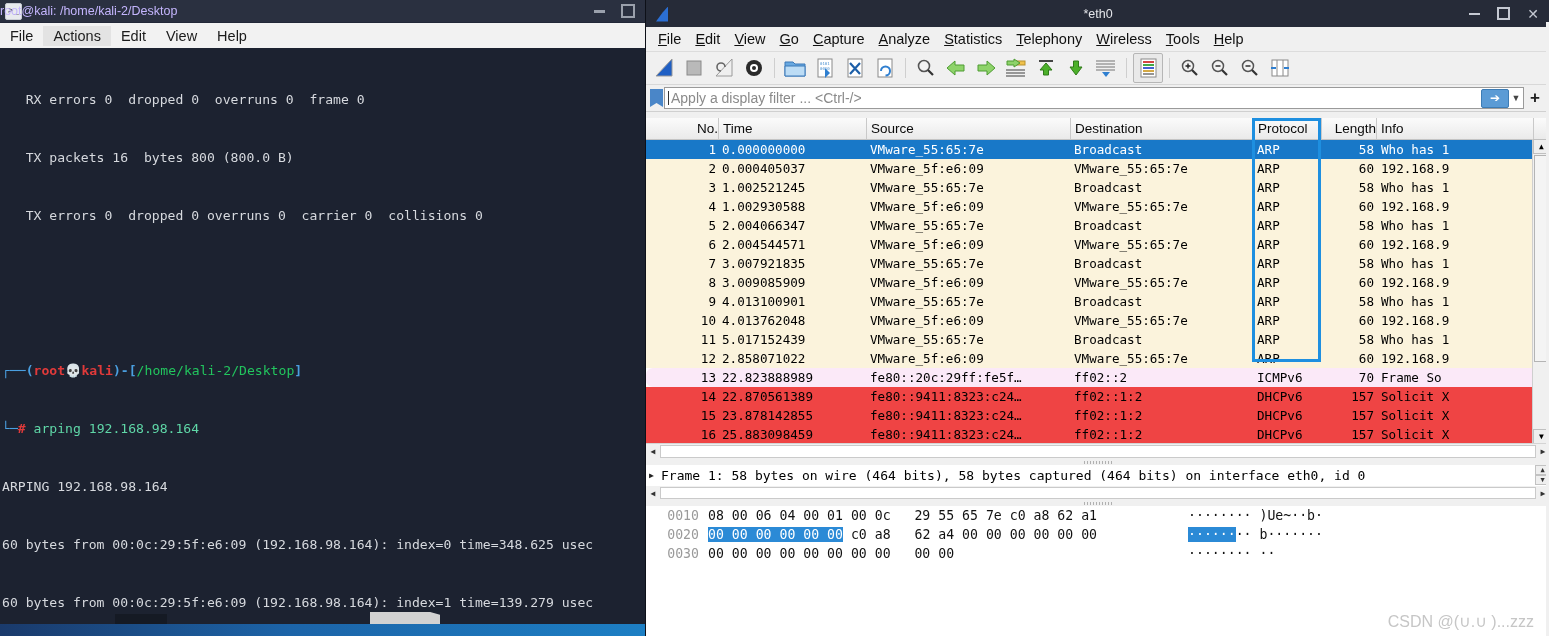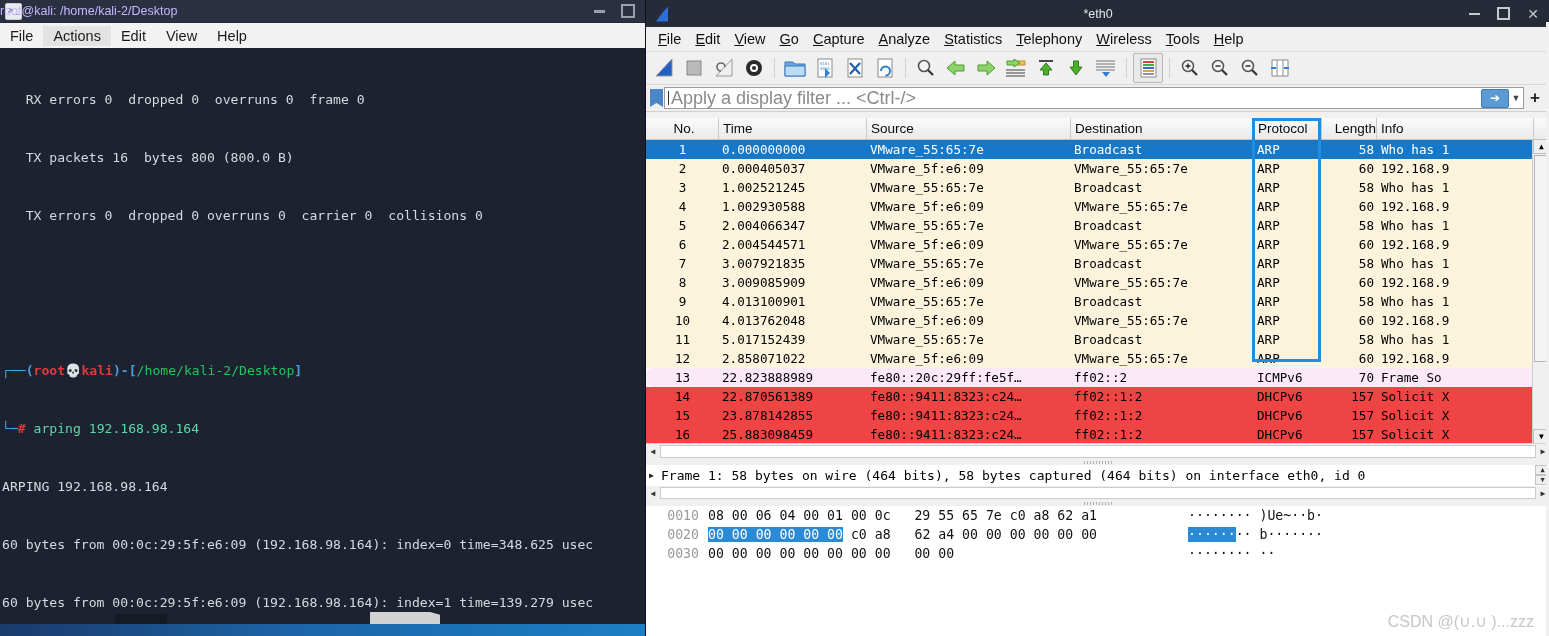--- a/index.html
+++ b/index.html
@@ -123,21 +123,21 @@
   .ws-filter{
     height:26px;background:#f0f0f0;display:flex;align-items:center;padding:0 4px;
     border-bottom:1px solid #d0d0d0;
   }
   .fbook{width:13px;height:18px;background:#4a86c8;clip-path:polygon(0 0,100% 0,100% 100%,50% 78%,0 100%);margin-right:1px;}
   .finput{
     flex:1;height:20px;background:#fff;border:1px solid #9a9a9a;
     display:flex;align-items:center;padding-left:3px;position:relative;
   }
   .finput .caret{width:1px;height:14px;background:#333;margin-right:2px;}
-  .finput .ph{color:#8a8a8a;font-size:18px;}
+  .finput .ph{color:#8a8a8a;font-size:14px;}
   .finput .fgo{
     margin-left:auto;width:26px;height:17px;background:#5b9bd5;border:1px solid #3d7cb5;border-radius:2px;
     display:flex;align-items:center;justify-content:center;color:#fff;font-size:12px;line-height:12px;
   }
   .finput .fdrop{width:14px;text-align:center;color:#444;font-size:9px;}
   .fplus{width:22px;text-align:center;color:#222;font-size:17px;font-weight:bold;}
 
   
   .plist{
     position:absolute;left:0;top:118px;width:904px;height:340px;background:#fff;
@@ -147,21 +147,21 @@
     display:flex;height:21px;background:linear-gradient(#fbfbfb,#eaeaea);
     border-bottom:1px solid #c4c4c4;align-items:center;
   }
   .phead .ch{
     height:21px;line-height:21px;border-right:1px solid #c9c9c9;
     padding-left:4px;color:#0a0a0a;font-size:13.5px;overflow:hidden;white-space:nowrap;
     font-family:"Liberation Sans",sans-serif;box-sizing:border-box;
   }
   .prow{display:flex;height:19px;line-height:19px;white-space:nowrap;}
   .prow .cell{box-sizing:border-box;overflow:hidden;padding:0 3px;}
-  .c-no{width:73px;text-align:center;}
+  .c-no{width:73px;text-align:right;}
   .c-time{width:148px;}
   .c-src{width:204px;}
   .c-dst{width:183px;}
   .c-proto{width:68px;}
   .c-len{width:55px;text-align:right;}
   .c-info{width:157px;padding-left:4px!important;}
   .bg-arp{background:#fbf3dc;}
   .bg-icmp{background:#fbe9f8;border-radius:7px;}
   .bg-dhcp{background:#ef4444;}
   .bg-sel{background:#1878c8;color:#fff;}

